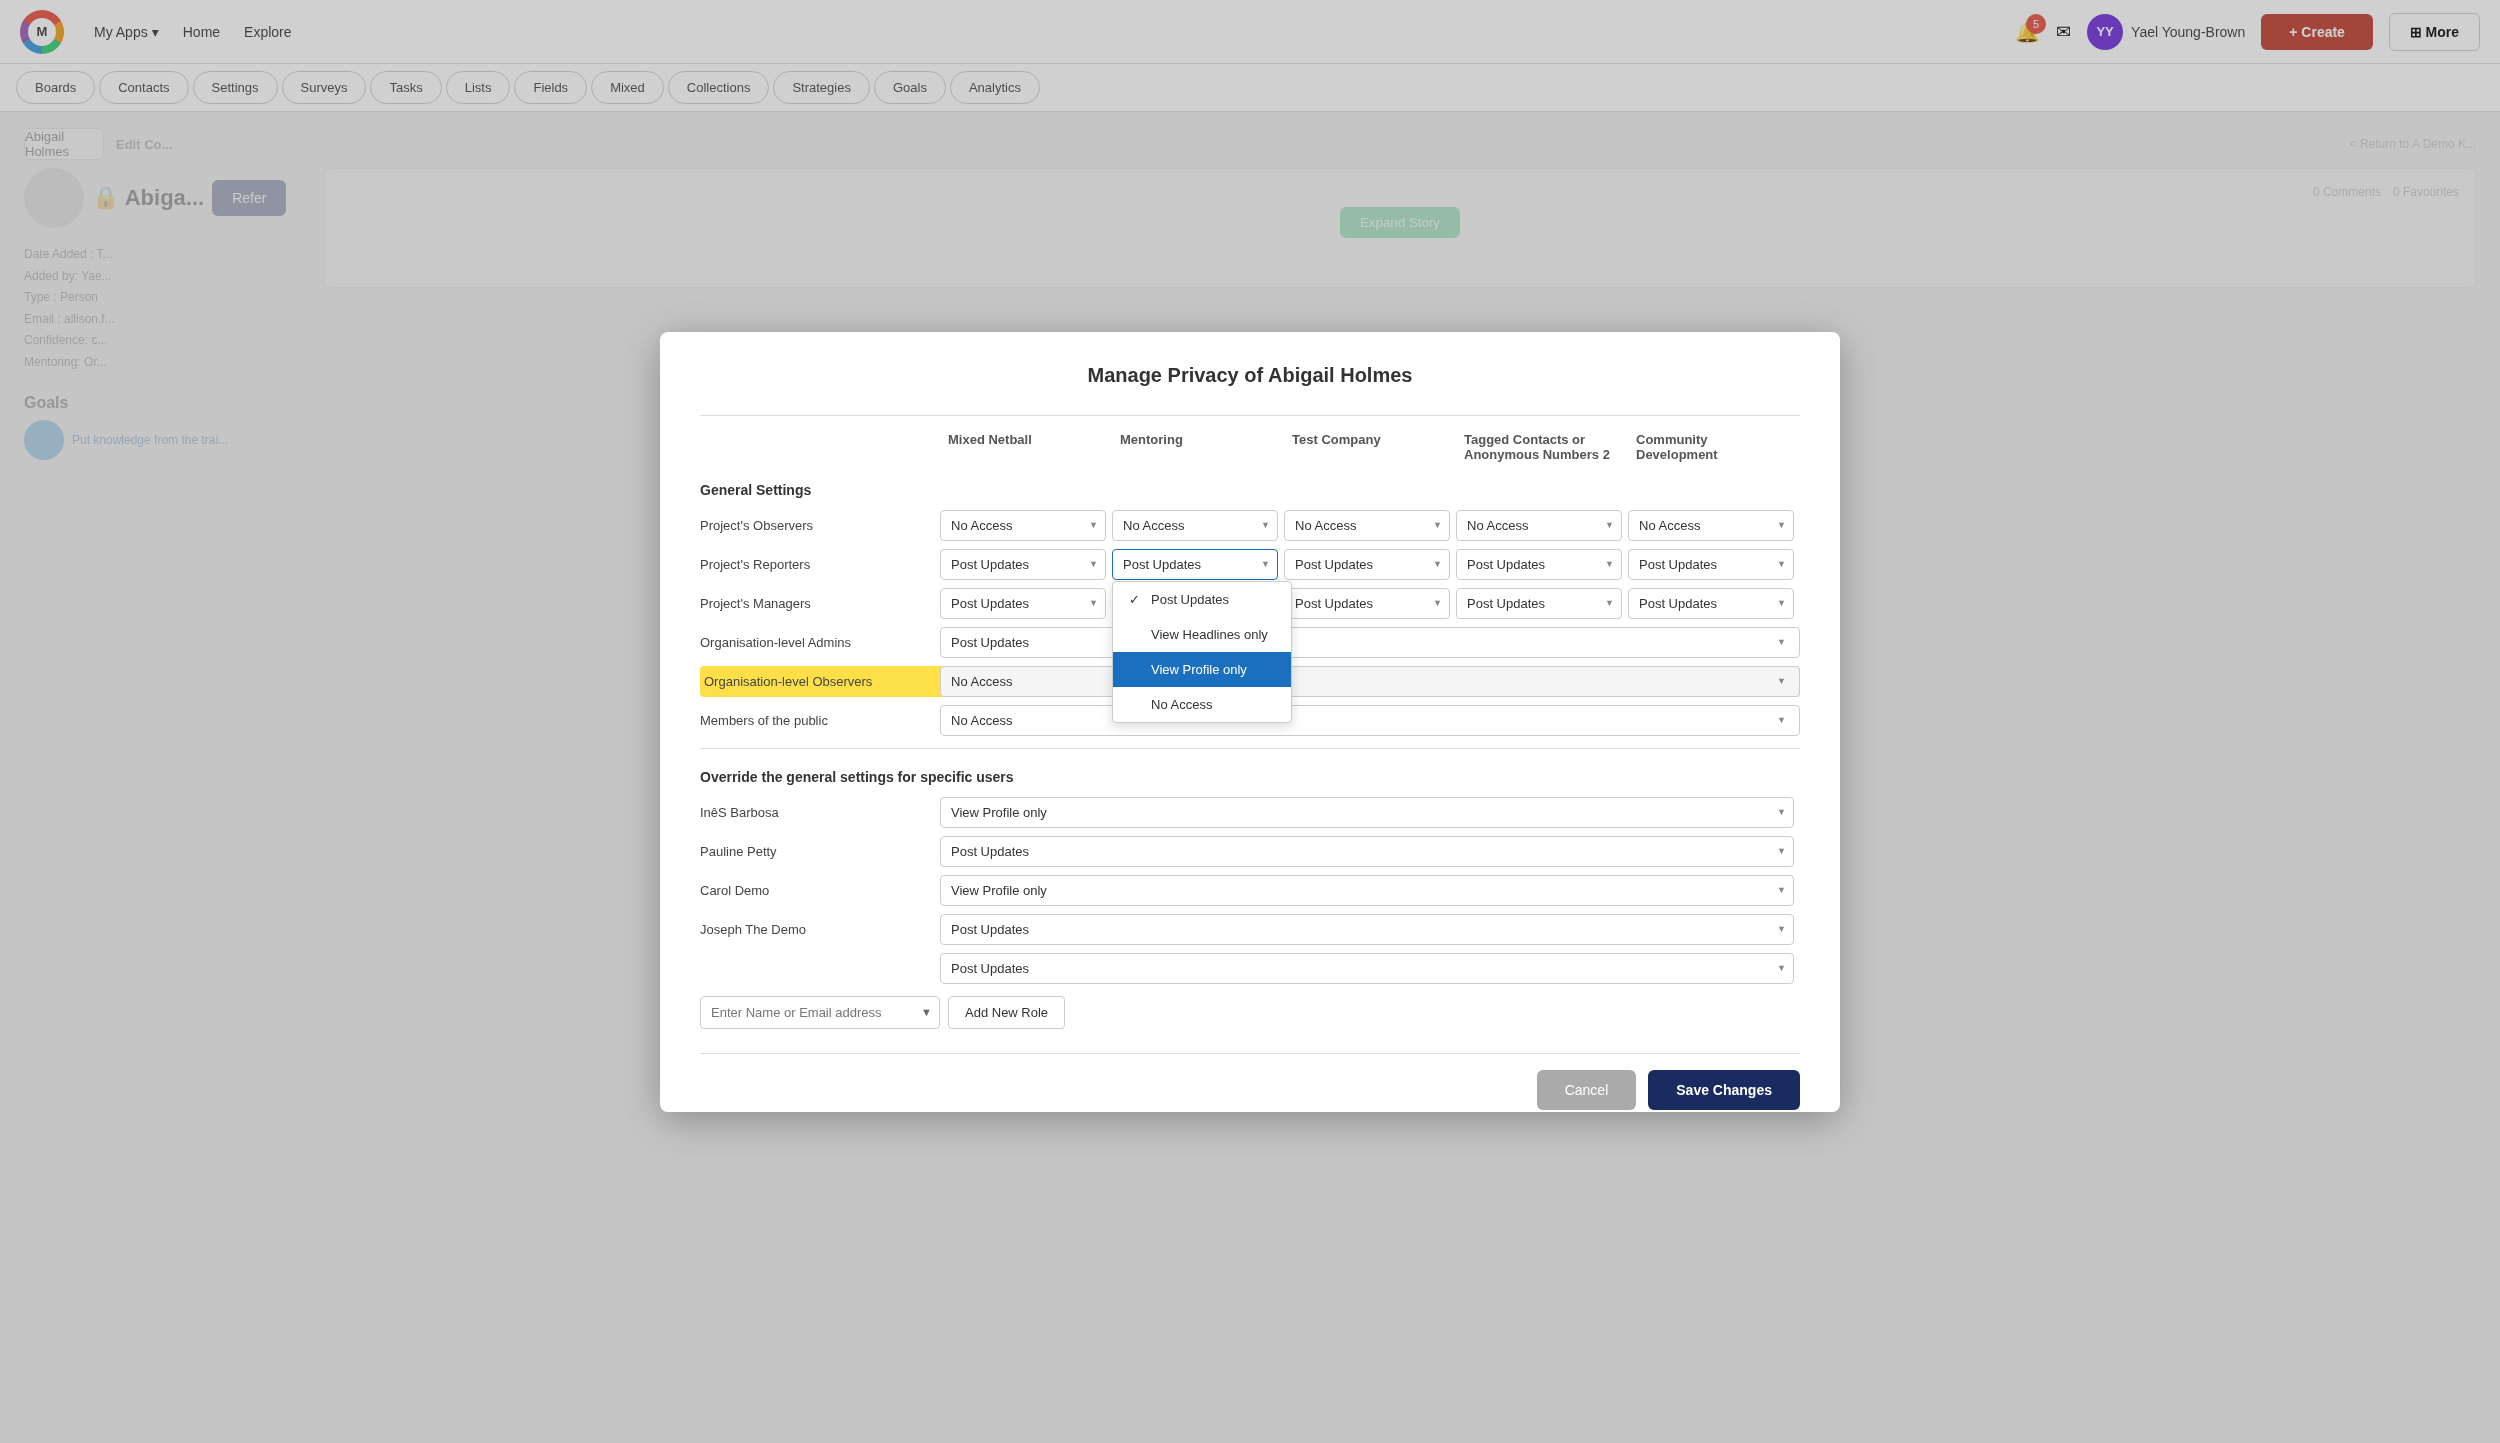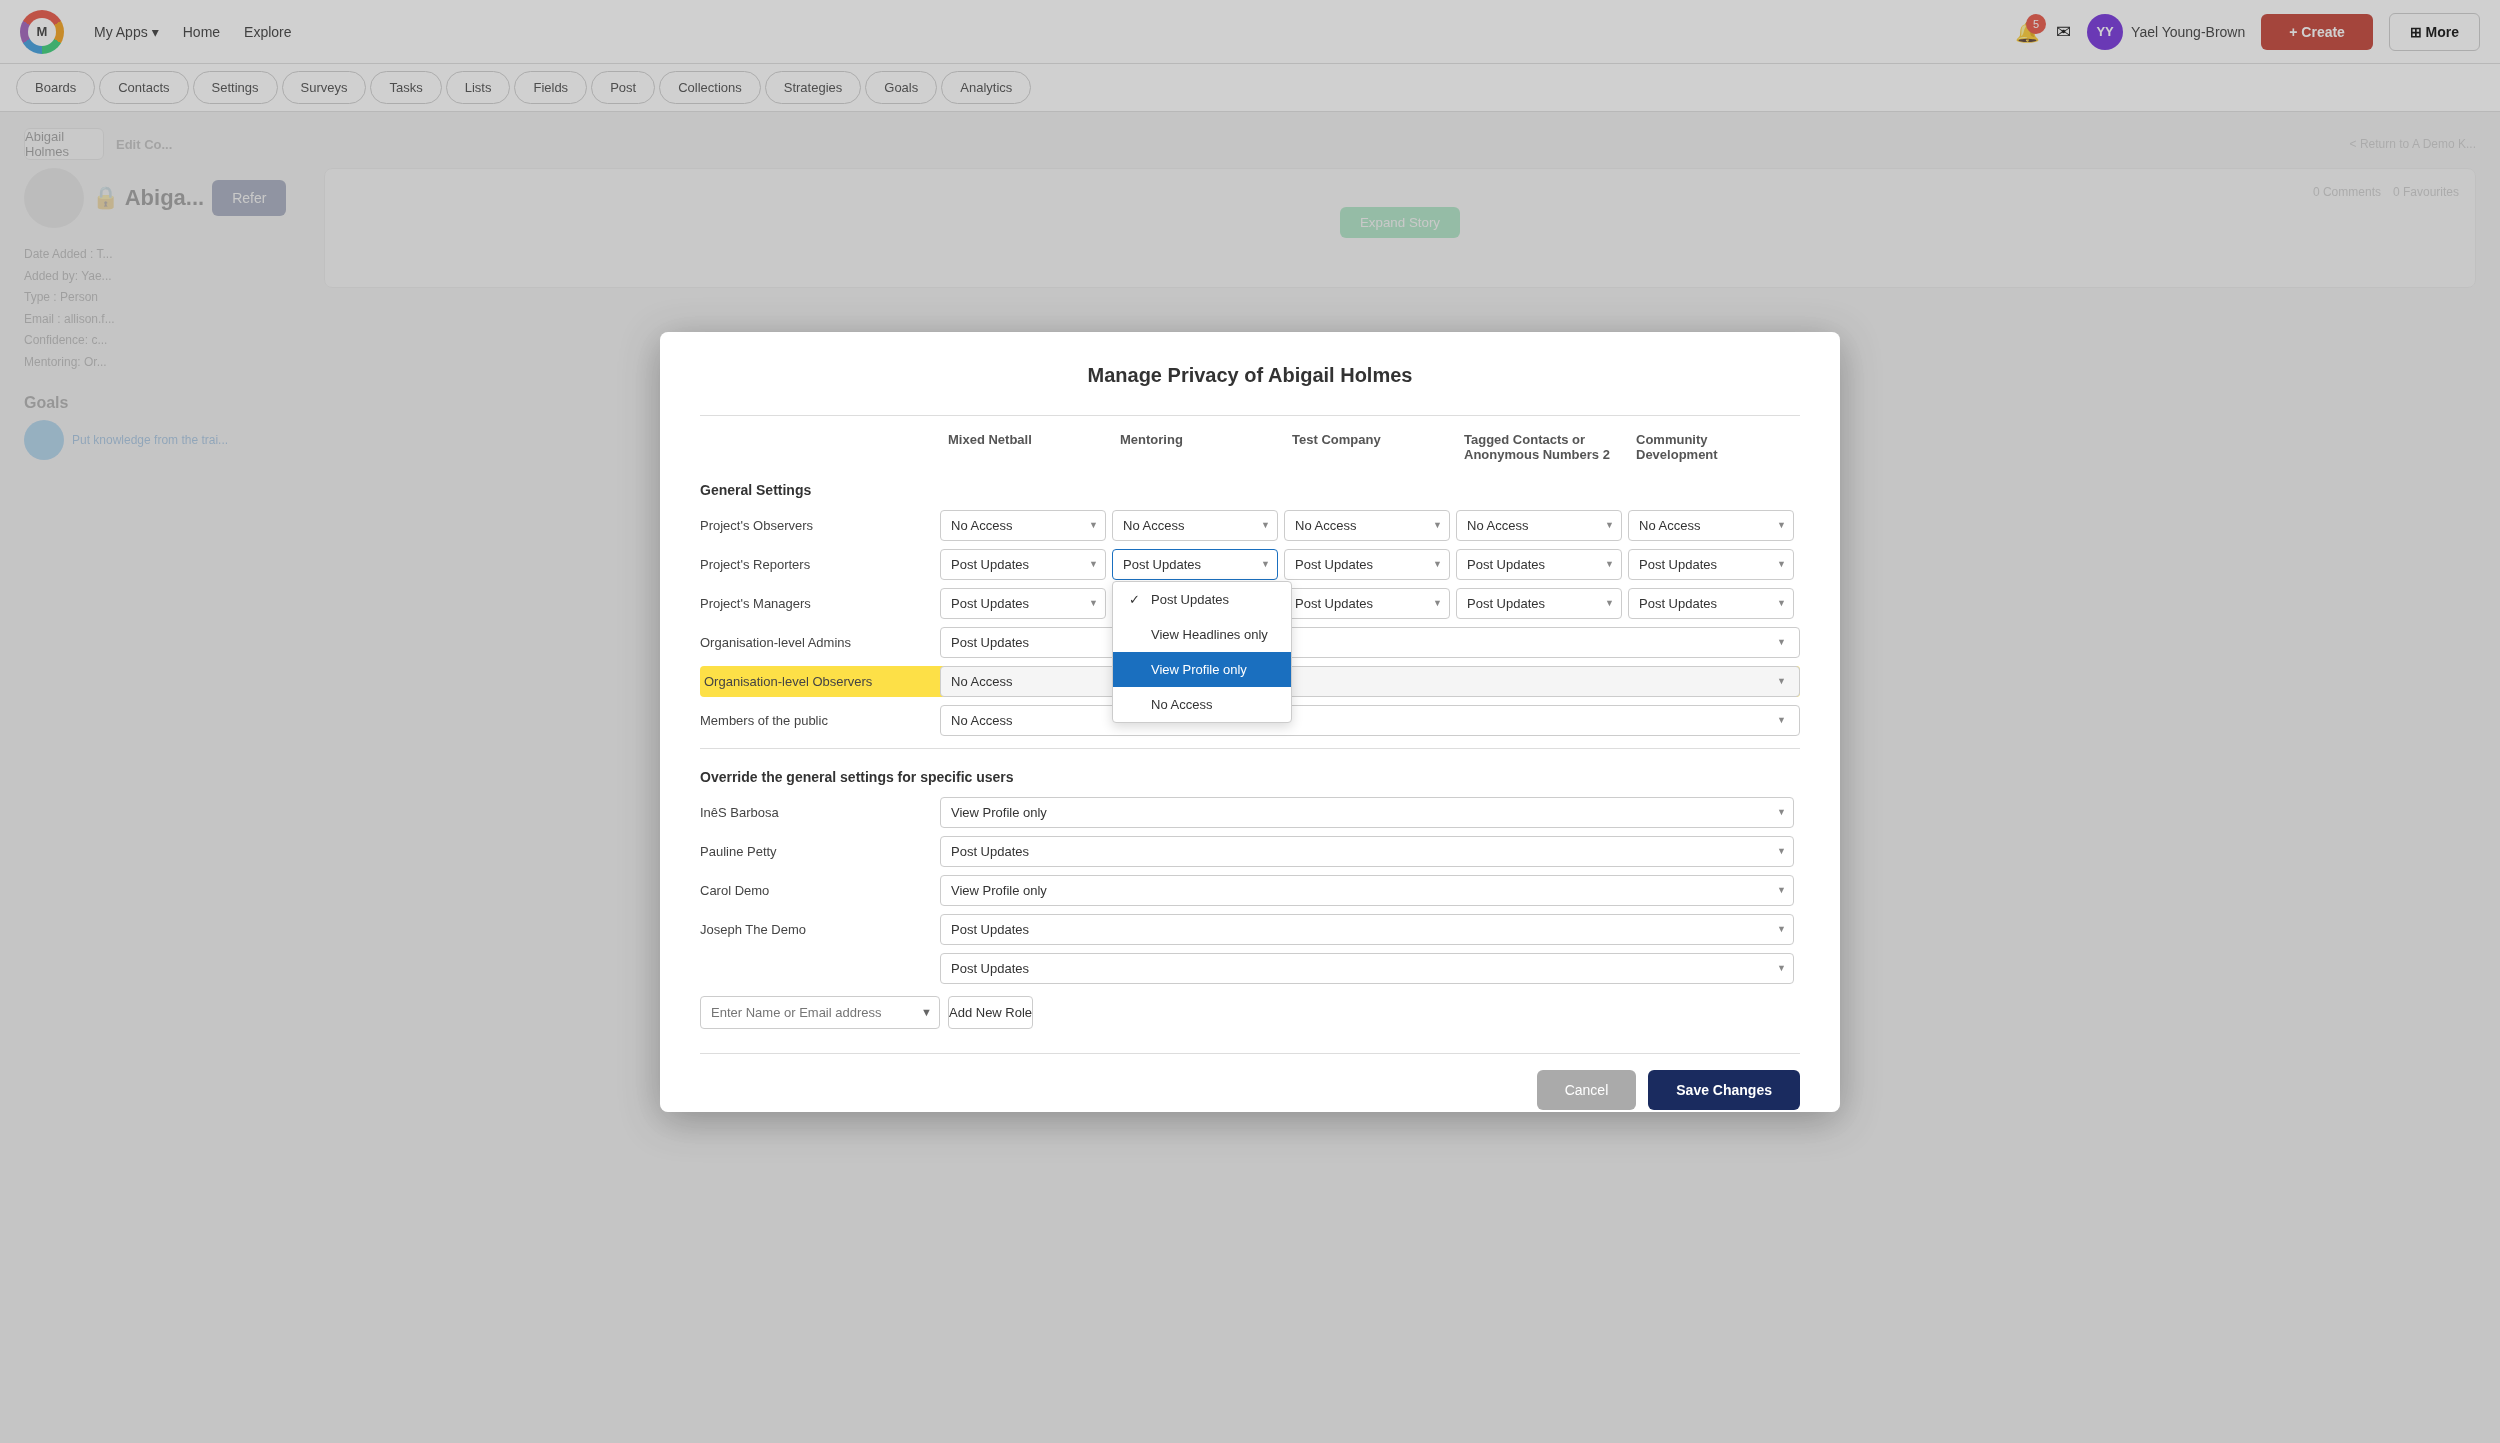--- a/index.html
+++ b/index.html
@@ -50,21 +50,21 @@
     
     .override-title { font-size: 14px; font-weight: 700; color: #333; margin: 20px 0 12px; }
     .override-row { display: grid; grid-template-columns: 240px 1fr; gap: 0; align-items: center; margin-bottom: 8px; }
     .override-label { font-size: 13px; color: #444; padding: 6px 0; }
 
     
     .add-role-row { display: grid; grid-template-columns: 240px 1fr; gap: 8px; align-items: center; margin-top: 12px; margin-bottom: 24px; }
     .name-input-wrap { position: relative; display: flex; align-items: center; }
     .name-input { width: 100%; padding: 8px 32px 8px 10px; border: 1px solid #ccc; border-radius: 4px; font-size: 13px; color: #999; background: #fff; }
     .name-input-arrow { position: absolute; right: 8px; color: #666; font-size: 11px; cursor: pointer; }
-    .add-role-btn { background: #fff; border: 1px solid #ccc; border-radius: 4px; padding: 8px 0; font-size: 13px; color: #333; cursor: pointer; font-weight: 500; width: fit-content; }
+    .add-role-btn { background: #fff; border: 1px solid #ccc; border-radius: 4px; padding: 8px 16px; font-size: 13px; color: #333; cursor: pointer; font-weight: 500; width: fit-content; }
 
     
     .modal-footer { display: flex; justify-content: flex-end; gap: 12px; margin-top: 24px; padding-top: 16px; border-top: 1px solid #ddd; }
     .cancel-btn { background: #aaa; color: #fff; border: none; border-radius: 6px; padding: 12px 28px; font-size: 14px; cursor: pointer; }
     .save-btn { background: #1a2b5f; color: #fff; border: none; border-radius: 6px; padding: 12px 28px; font-size: 14px; cursor: pointer; font-weight: 600; }
 
     
     .dropdown-popup {
       position: absolute; top: 100%; left: 0; background: #fff;
       border: 1px solid #ccc; border-radius: 4px; z-index: 2000;
@@ -119,21 +119,21 @@
 </nav>
 
 <div class="subnav">
   <div class="subnav-item">Boards</div>
   <div class="subnav-item">Contacts</div>
   <div class="subnav-item">Settings</div>
   <div class="subnav-item">Surveys</div>
   <div class="subnav-item">Tasks</div>
   <div class="subnav-item">Lists</div>
   <div class="subnav-item">Fields</div>
-  <div class="subnav-item">Post</div>
+  <div class="subnav-item">Mixed</div>
   <div class="subnav-item">Collections</div>
   <div class="subnav-item">Strategies</div>
   <div class="subnav-item">Goals</div>
   <div class="subnav-item">Analytics</div>
 </div>
 
 <div class="bg-area" style="opacity:0.35; position:relative; z-index:1;">
   <div style="display:flex; align-items:center; justify-content:space-between; margin-bottom:8px;">
     <div style="display:flex; align-items:center; gap:12px;">
       <div style="width:80px; height:32px; background:#fff; border-radius:6px; border:1px solid #ccc; display:flex; align-items:center; justify-content:center; font-size:13px;">Abigail Holmes</div>

